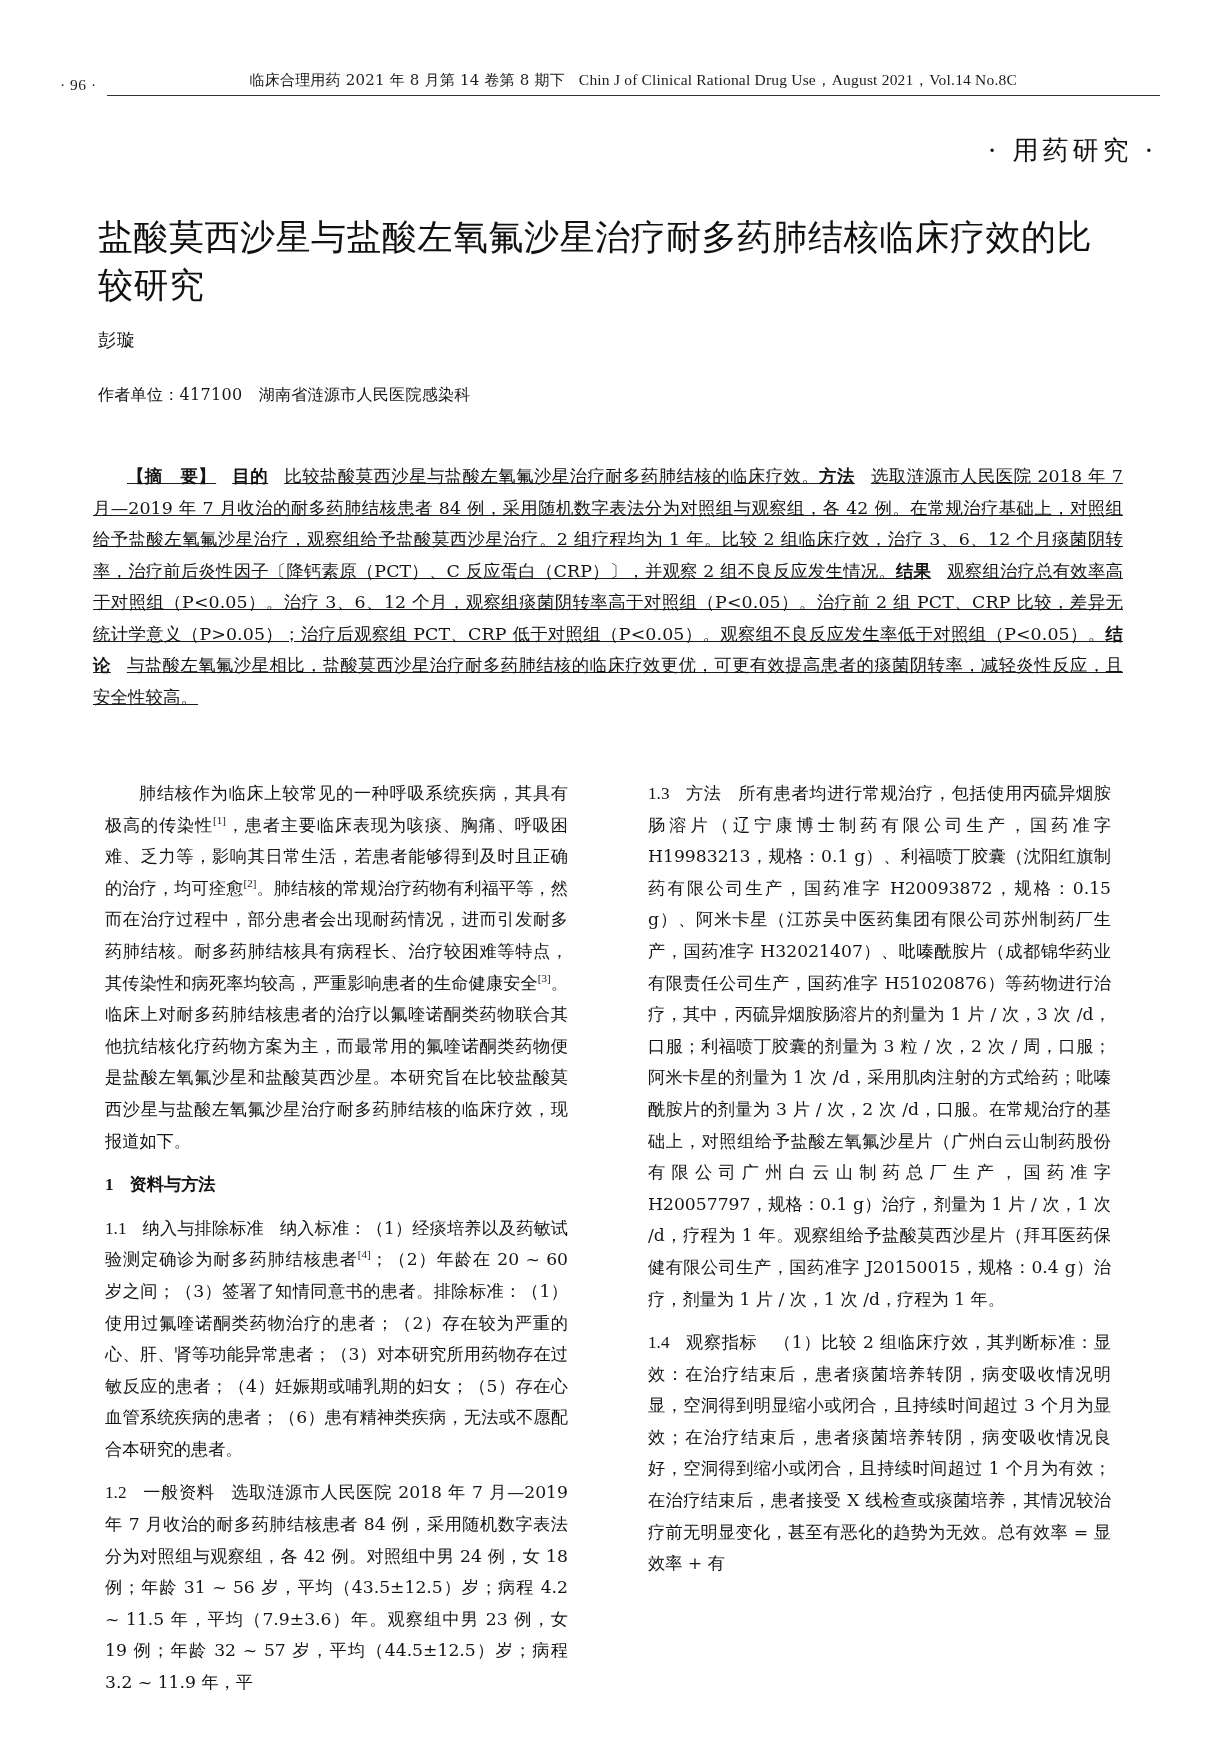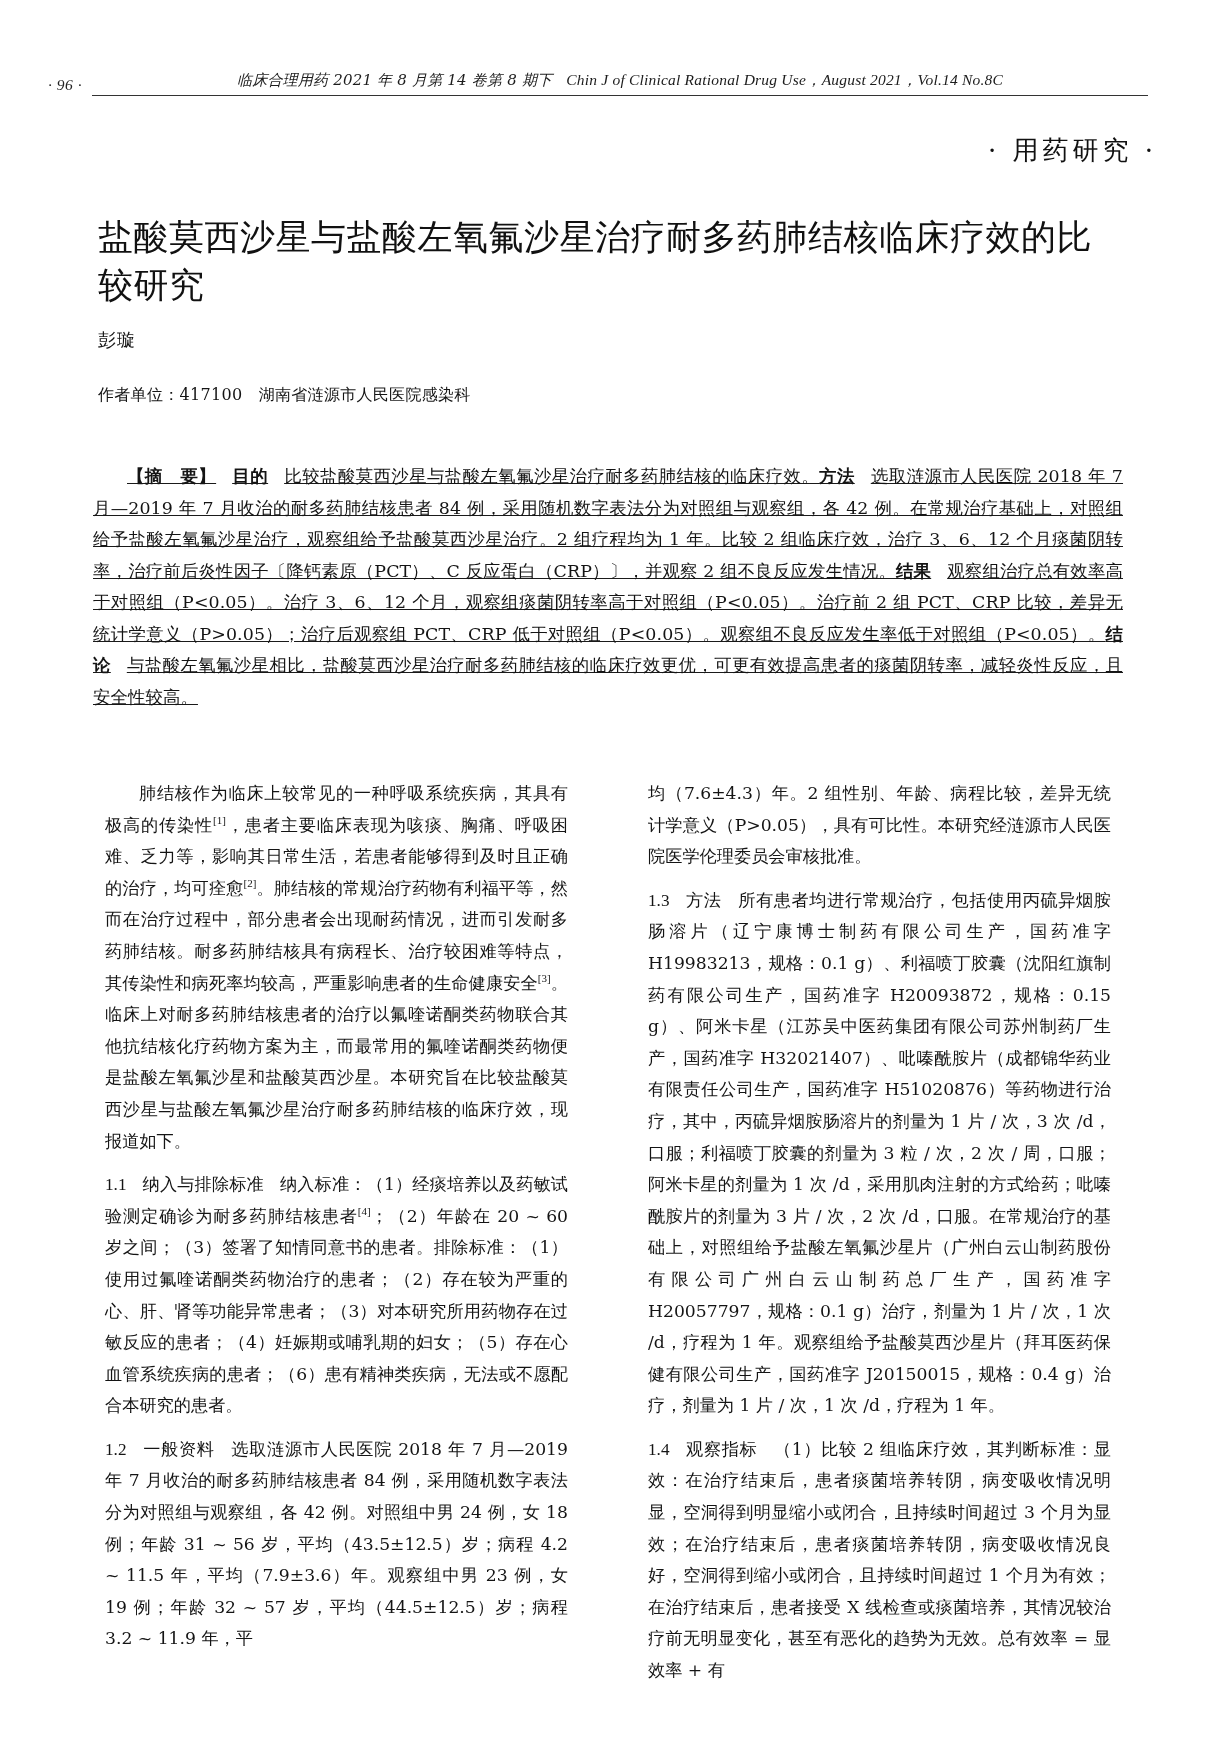--- a/index.html
+++ b/index.html
@@ -19,27 +19,26 @@
     position: absolute;
     left: 0; top: 0;
     width: 1219px;
     height: 1744px;
     padding: 0;
   }
 
   
   .running-head {
     position: absolute;
-    left: 48px;
+    left: 60px;
     top: 62px;
     width: 1100px;
     height: 34px;
     display: flex;
     align-items: flex-end;
-    font-style: italic;
   }
   .folio {
     font-size: 15.5px;
     letter-spacing: 0.5px;
     color: #222;
     white-space: nowrap;
     padding-right: 10px;
     padding-bottom: 2px;
   }
   .rh-rule {
@@ -204,28 +203,28 @@
     <div class="abstract-para">
       <b>【摘　要】</b><span class="sp"></span><b>目的</b><span class="sp"></span><span>比较盐酸莫西沙星与盐酸左氧氟沙星治疗耐多药肺结核的临床疗效。</span><b>方法</b><span class="sp"></span><span>选取涟源市人民医院 2018 年 7 月—2019 年 7 月收治的耐多药肺结核患者 84 例，采用随机数字表法分为对照组与观察组，各 42 例。在常规治疗基础上，对照组给予盐酸左氧氟沙星治疗，观察组给予盐酸莫西沙星治疗。2 组疗程均为 1 年。比较 2 组临床疗效，治疗 3、6、12 个月痰菌阴转率，治疗前后炎性因子〔降钙素原（PCT）、C 反应蛋白（CRP）〕，并观察 2 组不良反应发生情况。</span><b>结果</b><span class="sp"></span><span>观察组治疗总有效率高于对照组（P&lt;0.05）。治疗 3、6、12 个月，观察组痰菌阴转率高于对照组（P&lt;0.05）。治疗前 2 组 PCT、CRP 比较，差异无统计学意义（P&gt;0.05）；治疗后观察组 PCT、CRP 低于对照组（P&lt;0.05）。观察组不良反应发生率低于对照组（P&lt;0.05）。</span><b>结论</b><span class="sp"></span><span>与盐酸左氧氟沙星相比，盐酸莫西沙星治疗耐多药肺结核的临床疗效更优，可更有效提高患者的痰菌阴转率，减轻炎性反应，且安全性较高。</span>
     </div>
   </div>
 
   <div class="body-cols">
 
     <div class="col">
       <p><span>肺结核作为临床上较常见的一种呼吸系统疾病，其具有极高的传染性</span><sup>[1]</sup><span>，患者主要临床表现为咳痰、胸痛、呼吸困难、乏力等，影响其日常生活，若患者能够得到及时且正确的治疗，均可痊愈</span><sup>[2]</sup><span>。肺结核的常规治疗药物有利福平等，然而在治疗过程中，部分患者会出现耐药情况，进而引发耐多药肺结核。耐多药肺结核具有病程长、治疗较困难等特点，其传染性和病死率均较高，严重影响患者的生命健康安全</span><sup>[3]</sup><span>。临床上对耐多药肺结核患者的治疗以氟喹诺酮类药物联合其他抗结核化疗药物方案为主，而最常用的氟喹诺酮类药物便是盐酸左氧氟沙星和盐酸莫西沙星。本研究旨在比较盐酸莫西沙星与盐酸左氧氟沙星治疗耐多药肺结核的临床疗效，现报道如下。</span></p>
 
+      <p class="heading"><span class="hnum">1</span><span class="sp"></span><span>资料与方法</span></p>
 
       <p class="noindent"><span class="lat">1.1</span><span class="sp"></span><span>纳入与排除标准</span><span class="sp"></span><span>纳入标准：（1）经痰培养以及药敏试验测定确诊为耐多药肺结核患者</span><sup>[4]</sup><span>；（2）年龄在 20 ~ 60 岁之间；（3）签署了知情同意书的患者。排除标准：（1）使用过氟喹诺酮类药物治疗的患者；（2）存在较为严重的心、肝、肾等功能异常患者；（3）对本研究所用药物存在过敏反应的患者；（4）妊娠期或哺乳期的妇女；（5）存在心血管系统疾病的患者；（6）患有精神类疾病，无法或不愿配合本研究的患者。</span></p>
 
       <p class="noindent"><span class="lat">1.2</span><span class="sp"></span><span>一般资料</span><span class="sp"></span><span>选取涟源市人民医院 2018 年 7 月—2019 年 7 月收治的耐多药肺结核患者 84 例，采用随机数字表法分为对照组与观察组，各 42 例。对照组中男 24 例，女 18 例；年龄 31 ~ 56 岁，平均（43.5±12.5）岁；病程 4.2 ~ 11.5 年，平均（7.9±3.6）年。观察组中男 23 例，女 19 例；年龄 32 ~ 57 岁，平均（44.5±12.5）岁；病程 3.2 ~ 11.9 年，平</span></p>
     </div>
 
     <div class="col">
-      <p class="noindent">均（7.6±4.3）年。2 组性别、年龄、病程比较，差异无统计学意义（P&gt;0.05），具有可比性。本研究经涟源市人民医院医学伦理委员会审核批准。</p>
 
       <p class="noindent"><span class="lat">1.3</span><span class="sp"></span><span>方法</span><span class="sp"></span><span>所有患者均进行常规治疗，包括使用丙硫异烟胺肠溶片（辽宁康博士制药有限公司生产，国药准字 H19983213，规格：0.1 g）、利福喷丁胶囊（沈阳红旗制药有限公司生产，国药准字 H20093872，规格：0.15 g）、阿米卡星（江苏吴中医药集团有限公司苏州制药厂生产，国药准字 H32021407）、吡嗪酰胺片（成都锦华药业有限责任公司生产，国药准字 H51020876）等药物进行治疗，其中，丙硫异烟胺肠溶片的剂量为 1 片 / 次，3 次 /d，口服；利福喷丁胶囊的剂量为 3 粒 / 次，2 次 / 周，口服；阿米卡星的剂量为 1 次 /d，采用肌肉注射的方式给药；吡嗪酰胺片的剂量为 3 片 / 次，2 次 /d，口服。在常规治疗的基础上，对照组给予盐酸左氧氟沙星片（广州白云山制药股份有限公司广州白云山制药总厂生产，国药准字 H20057797，规格：0.1 g）治疗，剂量为 1 片 / 次，1 次 /d，疗程为 1 年。观察组给予盐酸莫西沙星片（拜耳医药保健有限公司生产，国药准字 J20150015，规格：0.4 g）治疗，剂量为 1 片 / 次，1 次 /d，疗程为 1 年。</span></p>
 
       <p class="noindent"><span class="lat">1.4</span><span class="sp"></span><span>观察指标</span><span class="sp"></span><span>（1）比较 2 组临床疗效，其判断标准：显效：在治疗结束后，患者痰菌培养转阴，病变吸收情况明显，空洞得到明显缩小或闭合，且持续时间超过 3 个月为显效；在治疗结束后，患者痰菌培养转阴，病变吸收情况良好，空洞得到缩小或闭合，且持续时间超过 1 个月为有效；在治疗结束后，患者接受 X 线检查或痰菌培养，其情况较治疗前无明显变化，甚至有恶化的趋势为无效。总有效率 = 显效率 + 有</span></p>
     </div>
 
   </div>
 </div>
 
 </body></html>

